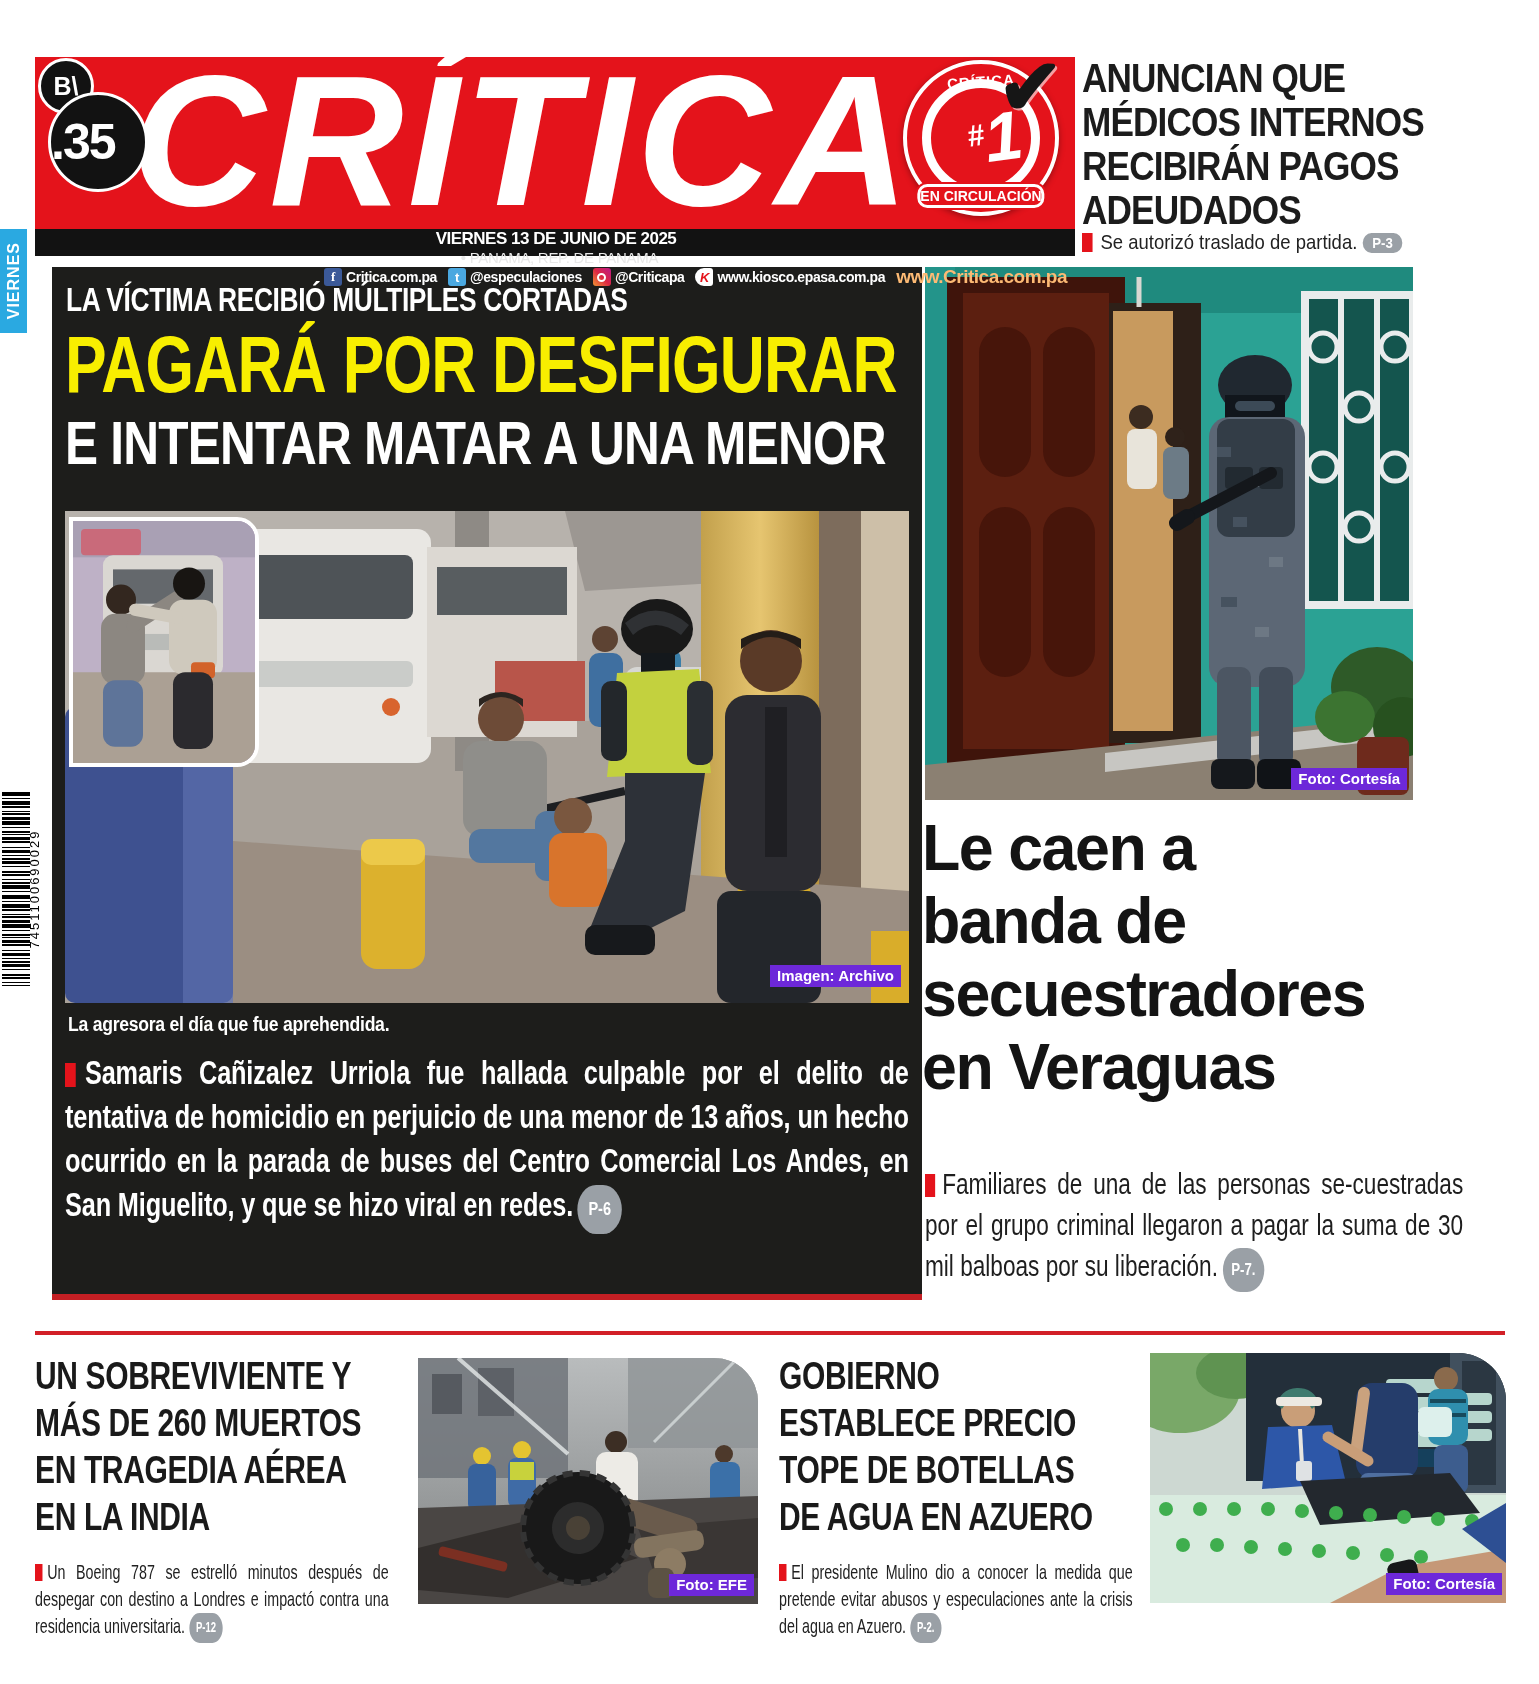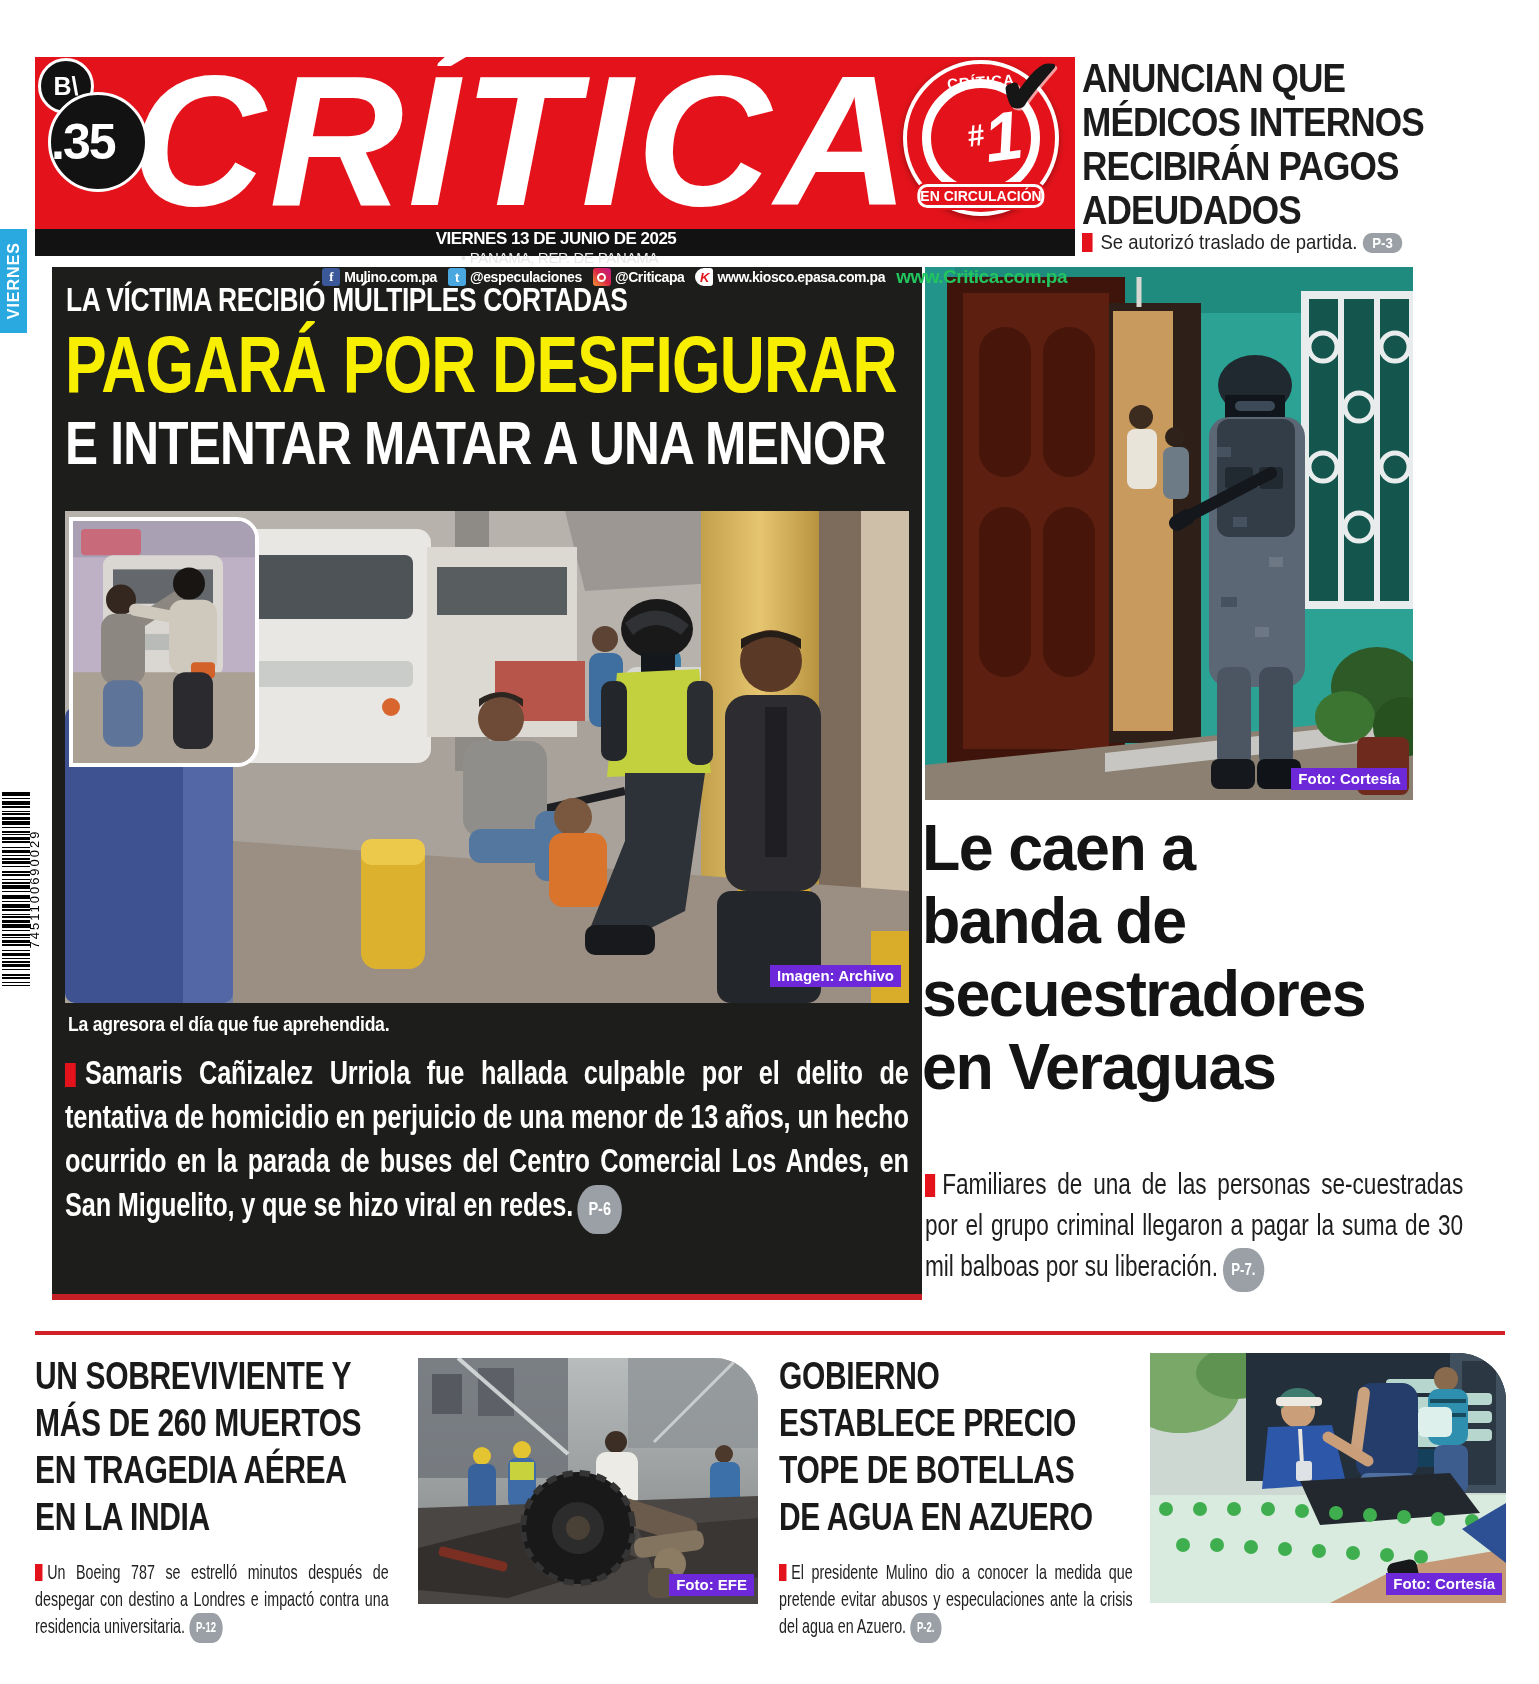--- a/index.html
+++ b/index.html
@@ -60,21 +60,21 @@
   .datebar .place { font-size:15px; margin-left:7px; color:#e8e8e8; letter-spacing:-0.3px; }
   .social { margin-left:auto; display:flex; align-items:center; gap:11px; }
   .social-item { display:flex; align-items:center; gap:4px; font-weight:bold; font-size:14px; letter-spacing:-0.4px; }
   .sicon { width:18px; height:18px; border-radius:3px; display:inline-flex; align-items:center; justify-content:center;
            color:#fff; font-weight:bold; font-size:13px; }
   .sicon.fb { background:#3b5998; font-family:"Liberation Serif", serif; }
   .sicon.tw { background:#4aa8e0; }
   .sicon.ig { background:linear-gradient(45deg,#f09433,#dc2743,#bc1888); }
   .sicon.ig span { width:9px; height:9px; border:2px solid #fff; border-radius:50%; display:block; }
   .sicon.ki { background:#fff; color:#e4131b; font-style:italic; border-radius:50% 3px 3px 50%; }
-  .website { color:#22c55e; font-weight:bold; font-size:19px; letter-spacing:-0.5px; }
+  .website { color:#fdba74; font-weight:bold; font-size:19px; letter-spacing:-0.5px; }
 
   
   .day-tab {
     left:0; top:229px; width:27px; height:104px; background:#2aa9e1; z-index:4;
     display:flex; align-items:center; justify-content:center;
   }
   .day-tab span {
     writing-mode:vertical-rl; transform:rotate(180deg); color:#fff; font-weight:bold;
     font-size:16px; letter-spacing:1px;
   }
@@ -173,21 +173,21 @@
     <div class="circ-check">✔</div>
     <div class="circ-band">EN CIRCULACIÓN</div>
   </div>
 
   <div class="abs datebar">
     <span class="date">VIERNES 13 DE JUNIO DE 2025</span>
     <span class="place">• PANAMA, REP. DE PANAMA</span>
     <span class="social">
       <span class="social-item">
         <span class="sicon fb">f</span>
-        <span>Mulino.com.pa</span>
+        <span>Critica.com.pa</span>
       </span>
       <span class="social-item">
         <span class="sicon tw">t</span>
         <span>@especulaciones</span>
       </span>
       <span class="social-item">
         <span class="sicon ig">
             <span></span>
           </span>
         <span>@Criticapa</span>

